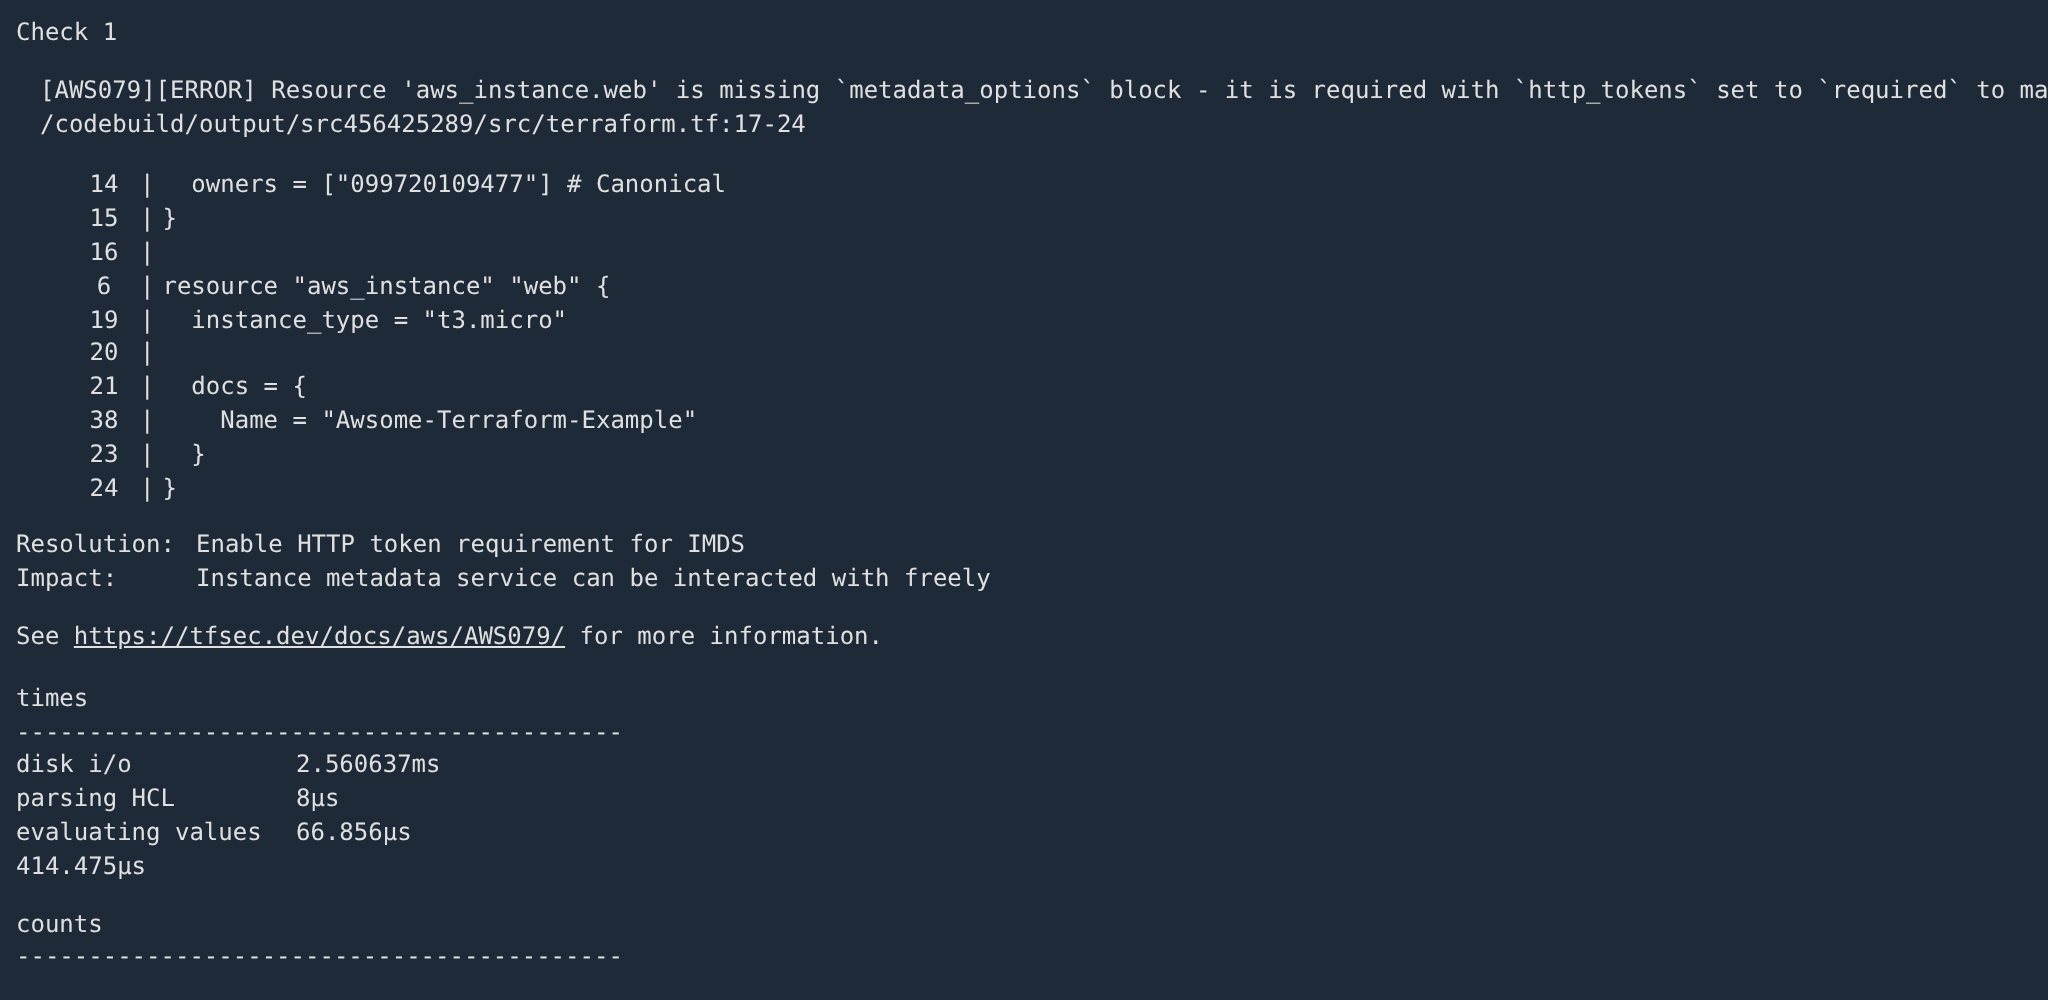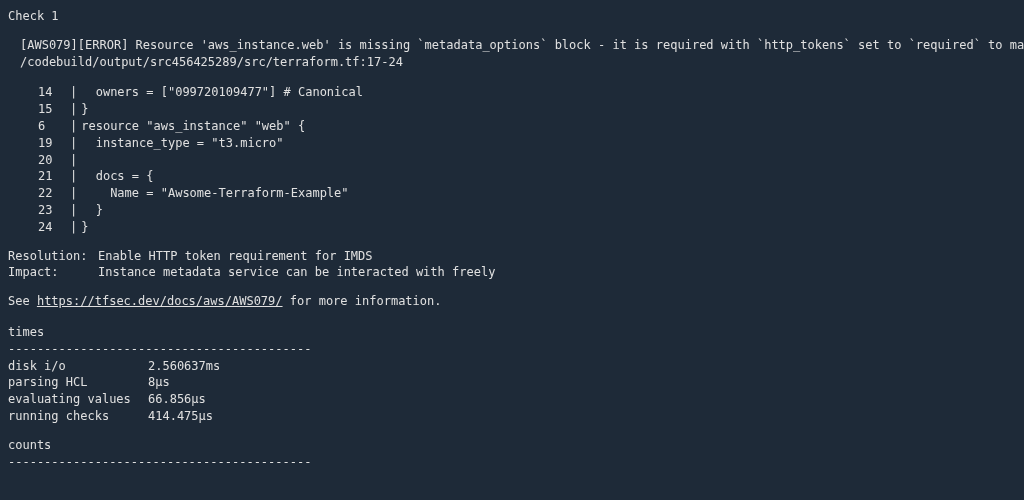--- a/index.html
+++ b/index.html
@@ -32,21 +32,21 @@
     .code-block {
       margin-left: 30px;
       margin-bottom: 12px;
     }
     .code-line {
       white-space: pre;
     }
     .ln {
       display: inline-block;
       width: 28px;
-      text-align: left;
+      text-align: center;
       margin-right: 4px;
     }
     .pipe {
       margin-right: 4px;
     }
     .impact-block {
       margin-bottom: 12px;
     }
     .impact-row {
       display: flex;
@@ -87,25 +87,26 @@
 <div class="header">Check 1</div>
 
 <div class="error-line">
   <span>[AWS079]</span><span>[ERROR]</span> <span>Resource 'aws_instance.web' is missing `metadata_options` block - it is required with `http_tokens` set to `required` to make Instance Metadata Service more secure.</span>
 </div>
 <div class="filepath">/codebuild/output/src456425289/src/terraform.tf:17-24</div>
 
 <div class="code-block">
   <div class="code-line"><span class="ln">14</span><span class="pipe">|</span><span>  owners = ["099720109477"] # Canonical</span></div>
   <div class="code-line"><span class="ln">15</span><span class="pipe">|</span><span>}</span></div>
+  <div class="code-line"><span class="ln">16</span><span class="pipe">|</span><span></span></div>
   <div class="code-line"><span class="ln">6</span><span class="pipe">|</span><span>resource "aws_instance" "web" {</span></div>
   <div class="code-line"><span class="ln">19</span><span class="pipe">|</span><span>  instance_type = "t3.micro"</span></div>
   <div class="code-line"><span class="ln">20</span><span class="pipe">|</span><span></span></div>
   <div class="code-line"><span class="ln">21</span><span class="pipe">|</span><span>  docs = {</span></div>
-  <div class="code-line"><span class="ln">22</span><span class="pipe">|</span><span>    Name = "Awsome-Terraform-Example"</span></div>
+  <div class="code-line"><span class="ln">38</span><span class="pipe">|</span><span>    Name = "Awsome-Terraform-Example"</span></div>
   <div class="code-line"><span class="ln">23</span><span class="pipe">|</span><span>  }</span></div>
   <div class="code-line"><span class="ln">24</span><span class="pipe">|</span><span>}</span></div>
 </div>
 
 <div class="impact-block">
   <div class="impact-row">
     <span class="impact-label">Resolution:</span>
     <span>Enable HTTP token requirement for IMDS</span>
   </div>
   <div class="impact-row">
@@ -127,21 +128,20 @@
     </div>
   <div class="stat-row">
       <span class="stat-label">parsing HCL</span>
       <span>8µs</span>
     </div>
   <div class="stat-row">
       <span class="stat-label">evaluating values</span>
       <span>66.856µs</span>
     </div>
   <div class="stat-row">
-      <span class="stat-label">running checks</span>
       <span>414.475µs</span>
     </div>
 </div>
 
 <div class="stats-section">
   <div class="stats-title">counts</div>
   <div class="dashes">------------------------------------------</div>
 
 </div>
 

